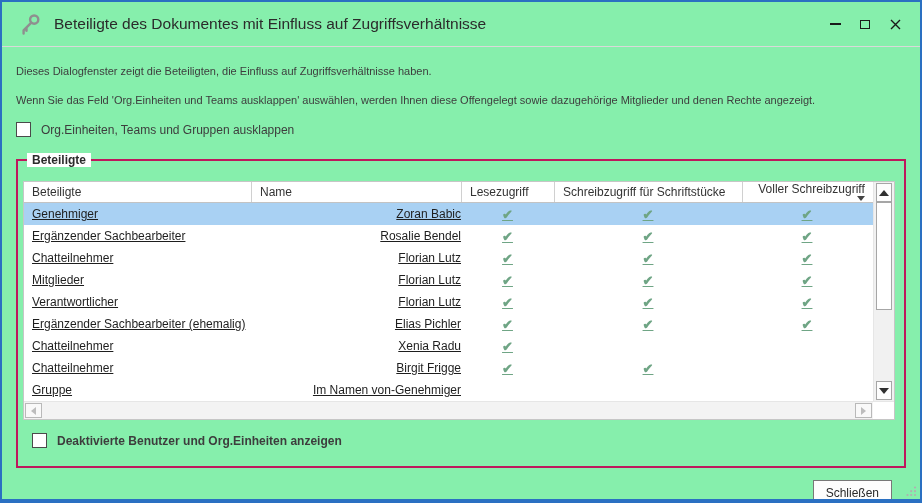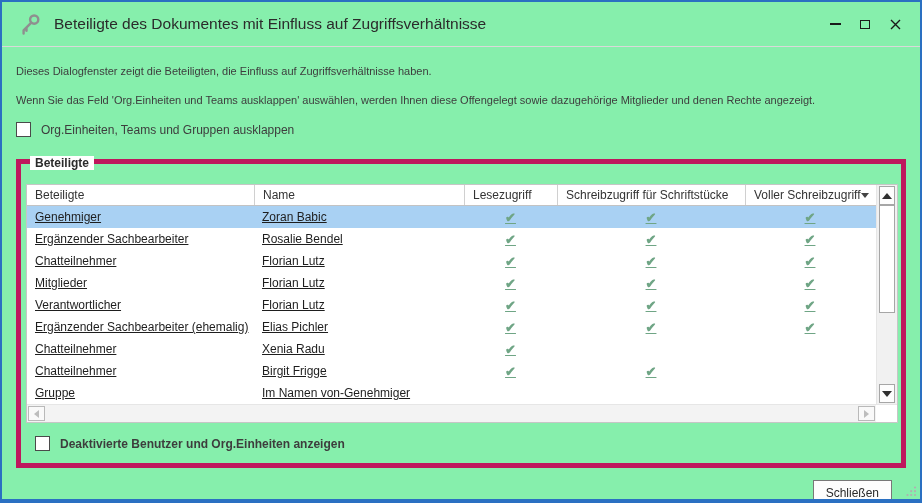--- a/index.html
+++ b/index.html
@@ -26,37 +26,37 @@
   .content { padding:10px 14px 0 14px; }
   .intro-line { font-size:11px; color:#3d3d3d; margin-top:8px; }
   .intro-line + .intro-line { margin-top:17px; }
 
   .cb-row { display:flex; align-items:flex-end; margin-top:16px; }
   .cb-box { width:15px; height:15px; border:1px solid #4a4a4a; background:#fff; flex:0 0 auto; }
   .cb-label { font-size:12px; color:#3d3d3d; margin-left:10px; }
 
   
   .groupbox {
-    position:relative; margin-top:22px; border:5px solid #be185d;
+    position:relative; margin-top:22px; border:2px solid #be185d;
     padding:20px 9px 12px 5px; height:309px;
   }
   .groupbox-label {
     position:absolute; top:-8px; left:9px; background:#fff; padding:0 5px;
     font-size:12px; font-weight:bold; color:#2b2b2b;
   }
 
   
   .tbl { border:1px solid #c6c6c6; width:872px; display:flex; flex-direction:column; background:#fff; }
   .tbl-upper { display:flex; }
   .tbl-main { flex:1 1 auto; overflow:hidden; }
   .thead { display:flex; height:21px; border-bottom:1px solid #c3c3c3; align-items:stretch; }
   .th { display:flex; align-items:center; padding-left:8px; font-size:12px; color:#333;
         white-space:nowrap; overflow:hidden; }
   .th + .th { border-left:1px solid #d0d0d0; }
-  .c0{width:227px;} .c1{width:210px;} .c2{width:93px;} .c3{width:188px;} .c4{width:130px;}
+  .c0{width:227px;} .c1{width:210px;text-align:right;} .c2{width:93px;} .c3{width:188px;} .c4{width:130px;flex-direction:column;}
   .filter-arrow { margin-left:auto; margin-right:7px; width:0; height:0;
     border-left:4.5px solid transparent; border-right:4.5px solid transparent; border-top:5px solid #444; }
   .trow { display:flex; height:22px; align-items:center; font-size:12px; color:#1e1e1e; }
   .trow.selected { background:#a9d1f3; }
   .td { padding-left:8px; white-space:nowrap; overflow:hidden;text-decoration:underline; }
   .td.check { padding-left:0; text-align:center; color:#6fa585; font-weight:bold; font-size:13px; }
 
   
   .vscroll { width:21px; flex:0 0 auto; background:#f1f1f1; border-left:1px solid #e6e6e6;
              display:flex; flex-direction:column; }

